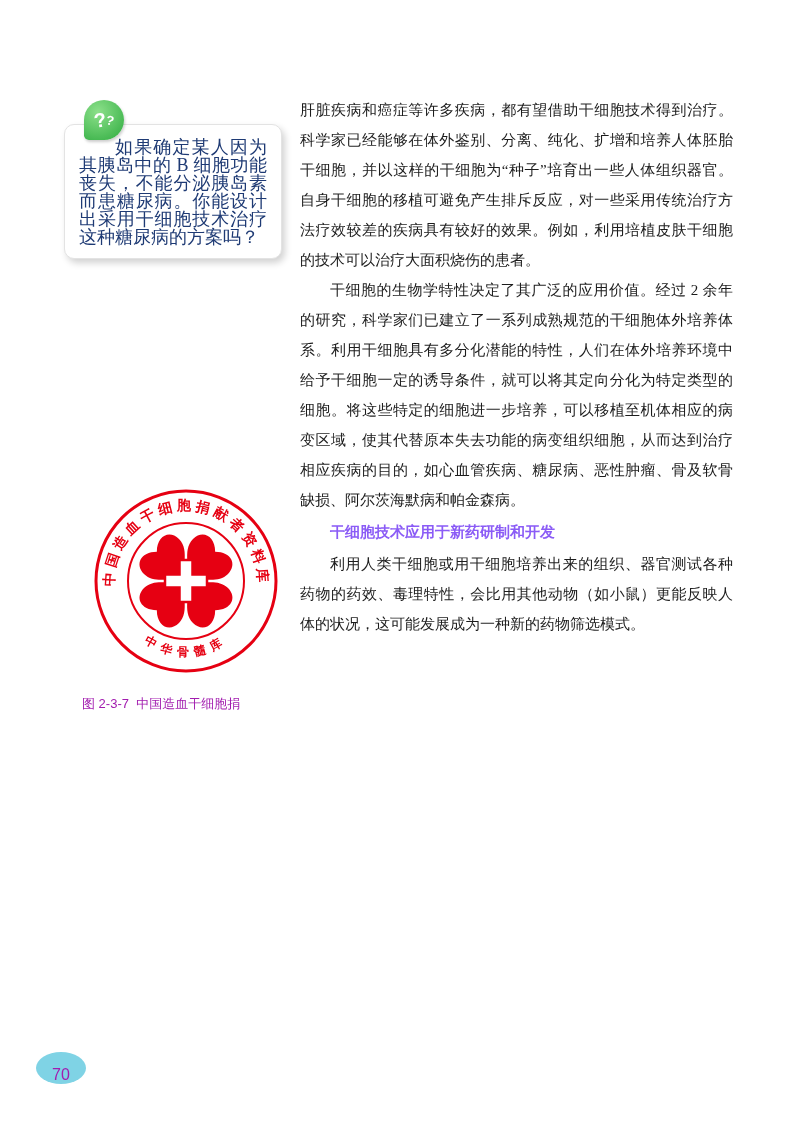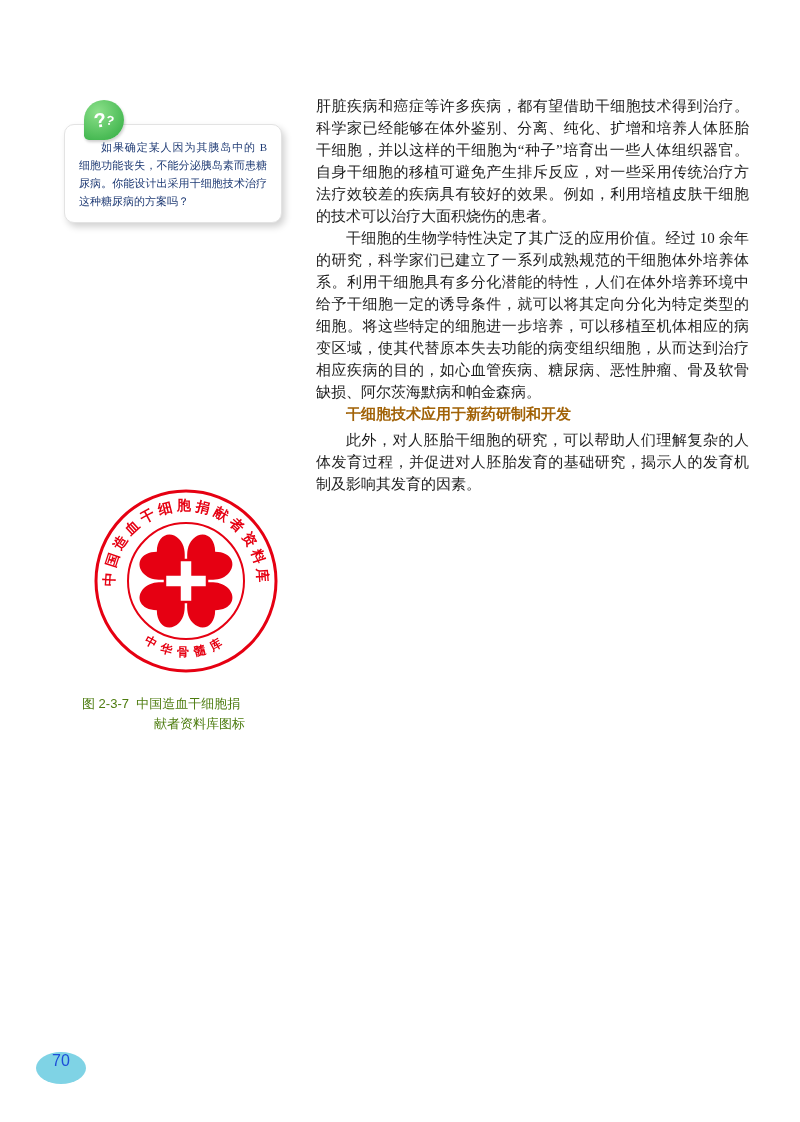--- a/index.html
+++ b/index.html
@@ -25,57 +25,57 @@
   }
   .question-icon .q1 { font-size:20px; transform:rotate(-10deg); }
   .question-icon .q2 { font-size:13px; margin-left:-1px; transform:rotate(12deg); }
 
   .question-box {
     position:absolute; left:64px; top:124px; width:218px;
     background:#ffffff;
     border:1px solid #e3e3e3; border-radius:10px;
     box-shadow:3px 4px 7px rgba(0,0,0,.18);
     padding:13px 14px 12px 14px;
-    font-size:11px; line-height:18px; color:#1e3a74;
+    font-size:18px; line-height:18px; color:#1e3a74;
     text-align:justify;
   }
   .question-box p { text-indent:2em; }
 
   .figure { position:absolute; left:80px; top:486px; width:212px; }
   .figure svg { display:block; margin:0 auto; }
   .caption {
     margin-top:18px;
     font-family:"Liberation Sans","DejaVu Sans",sans-serif;
-    font-size:13px; line-height:20px; color:#4d7c0f; text-align:left;
+    font-size:13px; line-height:20px; color:#a21caf; text-align:left;
     padding-left:2px;
   }
   .caption .cap-line2 { padding-left:72px; }
 
   
   .content {
-    position:absolute; left:316px; top:95px; width:433px;
-    font-size:15px; line-height:22px; color:#1c1c1c;
+    position:absolute; left:300px; top:95px; width:433px;
+    font-size:15px; line-height:30px; color:#1c1c1c;
     text-align:justify;
   }
   .content p { text-indent:2em; }
   .content p.no-indent { text-indent:0; }
   .content .heading {
-    color:#a16207;
-    font-family:Liberation Mono, monospace;
+    color:#8b5cf6;
+    font-family:Liberation Serif, serif;
     font-weight:bold; font-size:15px; text-indent:2em;
     margin:2px 0;
   }
 
   
   .page-badge {
     position:absolute; left:36px; top:1052px; width:50px; height:32px;
     background:#7fd3e5; border-radius:50%;
-    display:flex; align-items:flex-start; justify-content:center;
+    display:flex; align-items:flex-end; justify-content:center;
     font-family:"Liberation Sans","DejaVu Sans",sans-serif;
-    font-size:16px; color:#1d4ed8;
+    font-size:16px; color:#a21caf;
   }
 </style>
 </head>
 <body>
 
 <div class="page">
 
   <div class="question-icon">
     <span class="q1">?</span>
     <span class="q2">?</span>
@@ -106,28 +106,27 @@
           <path transform="rotate(225) scale(1.65)" d="M0,0 C-2,-7 -15,-11 -15,-21 C-15,-29 -7,-32 0,-25 C7,-32 15,-29 15,-21 C15,-11 2,-7 0,0 Z"></path>
           <path transform="rotate(315) scale(1.65)" d="M0,0 C-2,-7 -15,-11 -15,-21 C-15,-29 -7,-32 0,-25 C7,-32 15,-29 15,-21 C15,-11 2,-7 0,0 Z"></path>
         </g>
         <path d="M-6.5,-21 h13 v14.5 h14.5 v13 h-14.5 v14.5 h-13 v-14.5 h-14.5 v-13 h14.5 z" fill="#ffffff" stroke="#e60012" stroke-width="2.5"></path>
       </g>
     </svg>
     <figcaption class="caption">
       <div class="cap-line1">
         <span>图 2-3-7</span>&nbsp;&nbsp;<span>中国造血干细胞捐</span>
       </div>
-      <div class="cap-line2">献者资料库图标</div>
     </figcaption>
   </figure>
 
   <main class="content">
     <p class="no-indent">肝脏疾病和癌症等许多疾病，都有望借助干细胞技术得到治疗。科学家已经能够在体外鉴别、分离、纯化、扩增和培养人体胚胎干细胞，并以这样的干细胞为“种子”培育出一些人体组织器官。自身干细胞的移植可避免产生排斥反应，对一些采用传统治疗方法疗效较差的疾病具有较好的效果。例如，利用培植皮肤干细胞的技术可以治疗大面积烧伤的患者。</p>
-    <p>干细胞的生物学特性决定了其广泛的应用价值。经过 10 余年的研究，科学家们已建立了一系列成熟规范的干细胞体外培养体系。利用干细胞具有多分化潜能的特性，人们在体外培养环境中给予干细胞一定的诱导条件，就可以将其定向分化为特定类型的细胞。将这些特定的细胞进一步培养，可以移植至机体相应的病变区域，使其代替原本失去功能的病变组织细胞，从而达到治疗相应疾病的目的，如心血管疾病、糖尿病、恶性肿瘤、骨及软骨缺损、阿尔茨海默病和帕金森病。</p>
+    <p>干细胞的生物学特性决定了其广泛的应用价值。经过 2 余年的研究，科学家们已建立了一系列成熟规范的干细胞体外培养体系。利用干细胞具有多分化潜能的特性，人们在体外培养环境中给予干细胞一定的诱导条件，就可以将其定向分化为特定类型的细胞。将这些特定的细胞进一步培养，可以移植至机体相应的病变区域，使其代替原本失去功能的病变组织细胞，从而达到治疗相应疾病的目的，如心血管疾病、糖尿病、恶性肿瘤、骨及软骨缺损、阿尔茨海默病和帕金森病。</p>
     <h3 class="heading">干细胞技术应用于新药研制和开发</h3>
-    <p>此外，对人胚胎干细胞的研究，可以帮助人们理解复杂的人体发育过程，并促进对人胚胎发育的基础研究，揭示人的发育机制及影响其发育的因素。</p>
+    <p>利用人类干细胞或用干细胞培养出来的组织、器官测试各种药物的药效、毒理特性，会比用其他动物（如小鼠）更能反映人体的状况，这可能发展成为一种新的药物筛选模式。</p>
   </main>
 
   <div class="page-badge">
     <span>70</span>
   </div>
 
 </div>
 
 </body></html>

